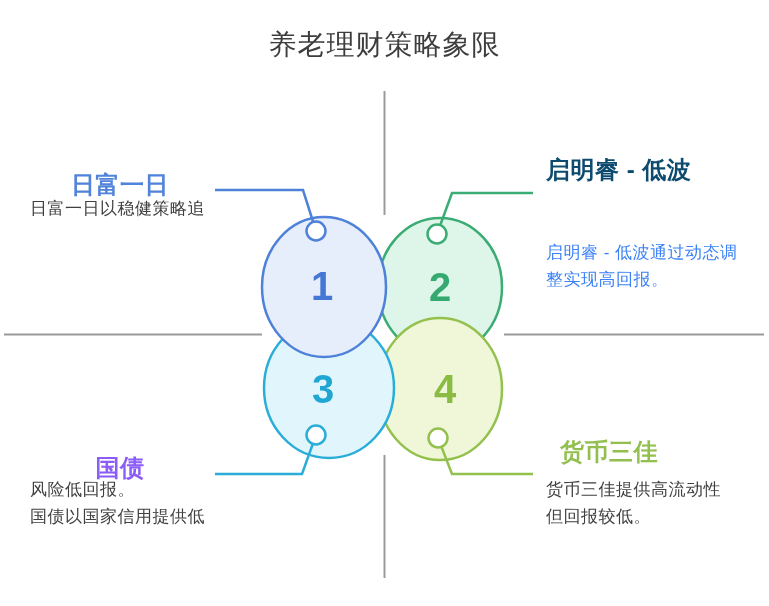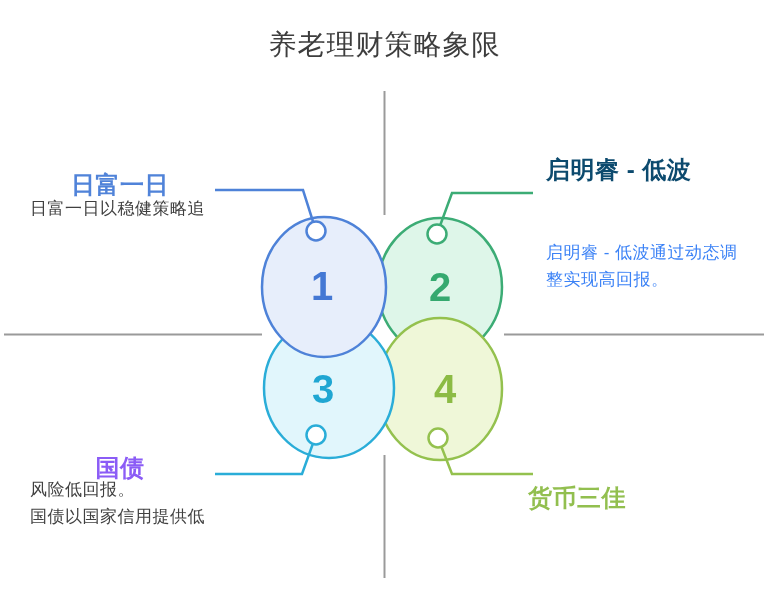--- a/index.html
+++ b/index.html
@@ -73,15 +73,19 @@
     <div>启明睿 - 低波通过动态调</div>
     <div>整实现高回报。</div>
   </div>
 
   <div class="abs q-label right" style="left: 30px; top: 437px; width: 180px; color: #8b5cf6;">国债</div>
   <div class="abs q-desc right" style="left: 30px; top: 476px; width: 178px; color: rgb(64, 64, 64);">
     <div>风险低回报。</div>
     <div>国债以国家信用提供低</div>
   </div>
 
-  <div class="abs q-label" style="left: 528px; top: 436px; width: 210px; color: rgb(146, 191, 79); margin-top: 46px;">货币三佳</div>
+  <div class="abs q-label" style="left: 560px; top: 436px; width: 210px; color: rgb(146, 191, 79);">货币三佳</div>
+  <div class="abs q-desc" style="left: 546px; top: 476px; width: 210px; color: rgb(64, 64, 64);">
+    <div>货币三佳提供高流动性</div>
+    <div>但回报较低。</div>
+  </div>
 
 </div>
 
 </body></html>

